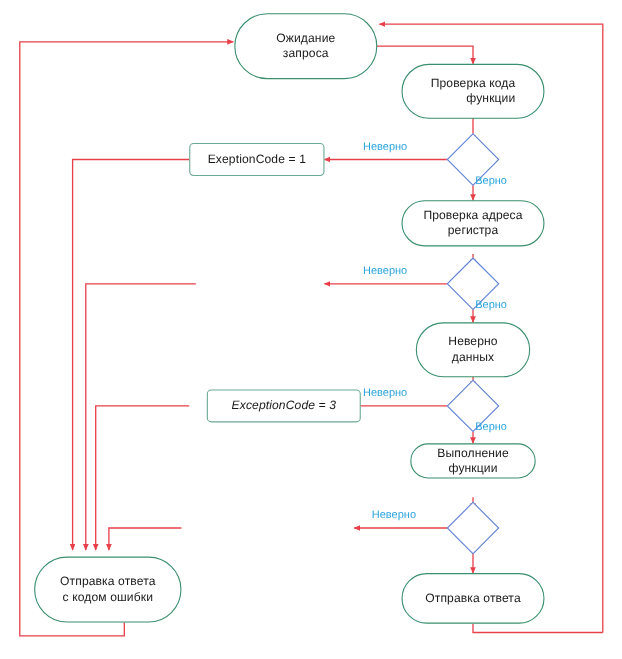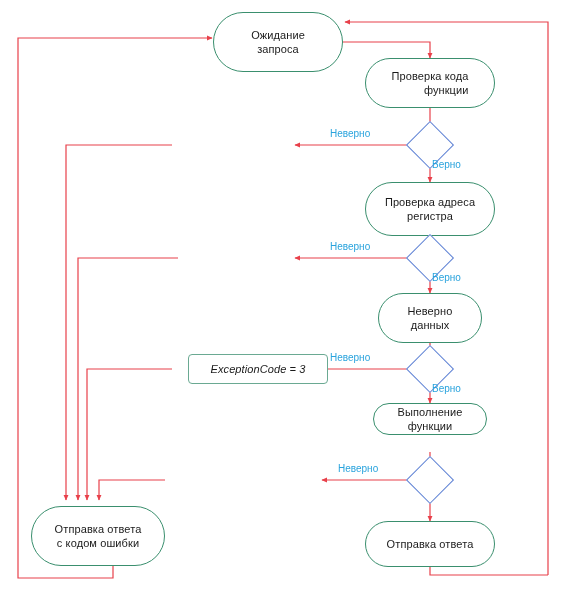--- a/index.html
+++ b/index.html
@@ -124,29 +124,30 @@
 
     </g>
   </svg>
 
   <div class="node terminal nowrap" style="left:213px; top:12px; width:130px; height:60px;">Ожидание
 запроса</div>
 
   <div class="node process nowrap" style="left:365px; top:58px; width:130px; height:50px;text-align:right;">Проверка кода
 функции</div>
 
-  <div class="node process nowrap" style="left:365px; top:182px; width:130px; height:54px;">Проверка адреса
+  <div class="node process nowrap" style="left:365px; top:182px; width:130px; height:42px;">Проверка адреса
 регистра</div>
 
   <div class="node process nowrap" style="left:378px; top:293px; width:104px; height:50px;">Неверно
 данных</div>
 
   <div class="node process nowrap" style="left:373px; top:403px; width:114px; height:32px;">Выполнение
 функции</div>
 
+  <div class="node rect" style="left:172px; top:130px; width:123px; height:30px;">ExeptionCode = 1</div>
 
 
   <div class="node rect" style="left:188px; top:354px; width:140px; height:30px;font-style:italic;">ExceptionCode = 3</div>
 
 
   <div class="node terminal nowrap" style="left:31px; top:506px; width:134px; height:60px;">Отправка ответа
 с кодом ошибки</div>
 
   <div class="node terminal" style="left:365px; top:521px; width:130px; height:46px;">Отправка ответа</div>
 

